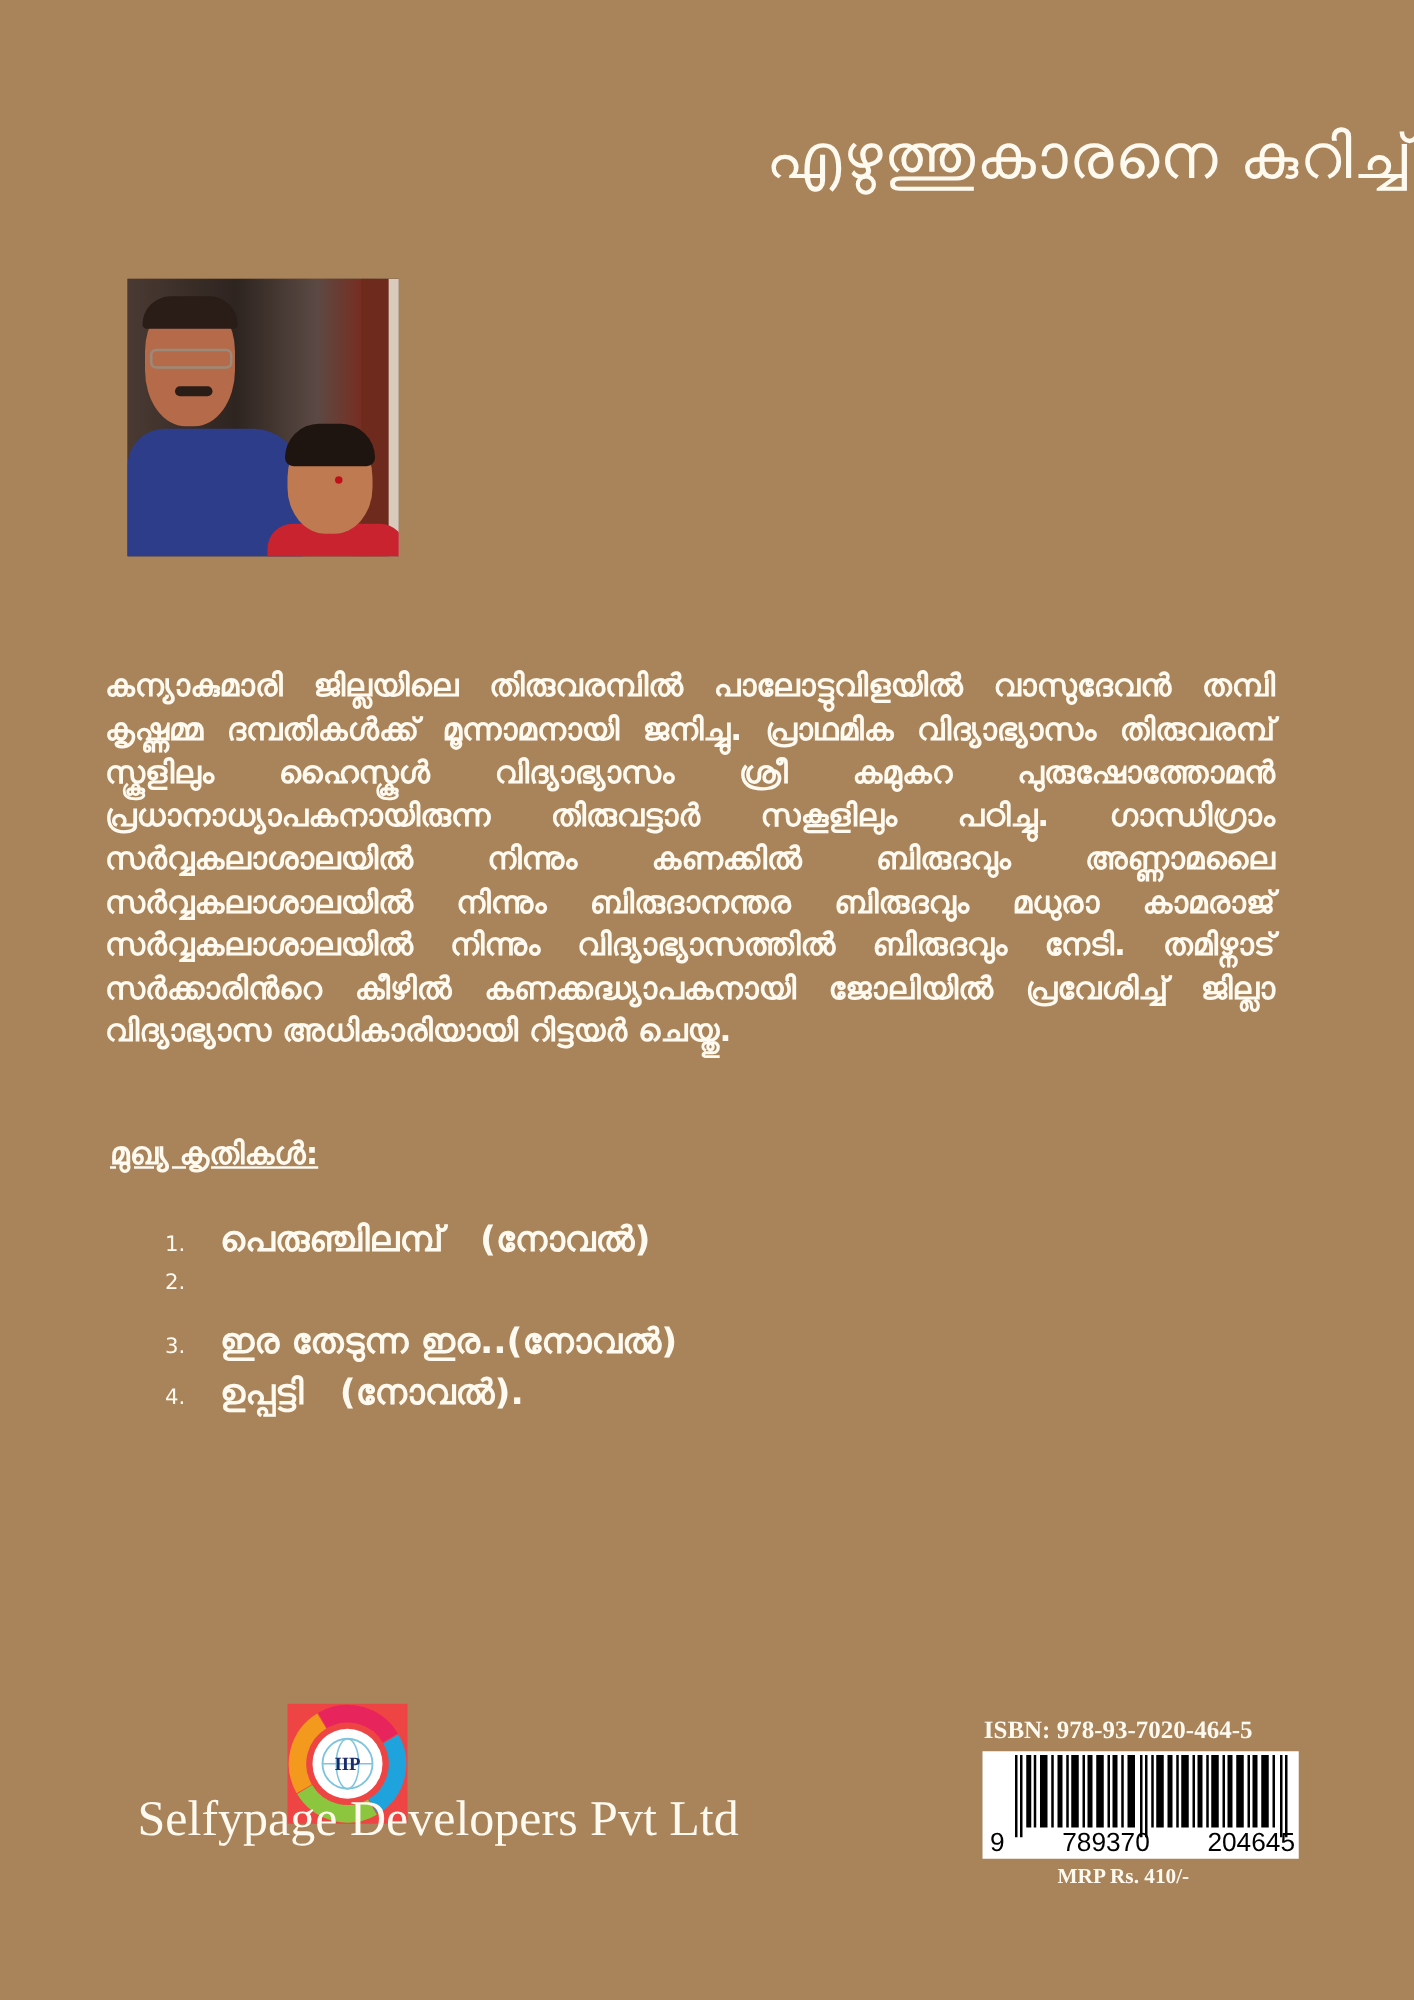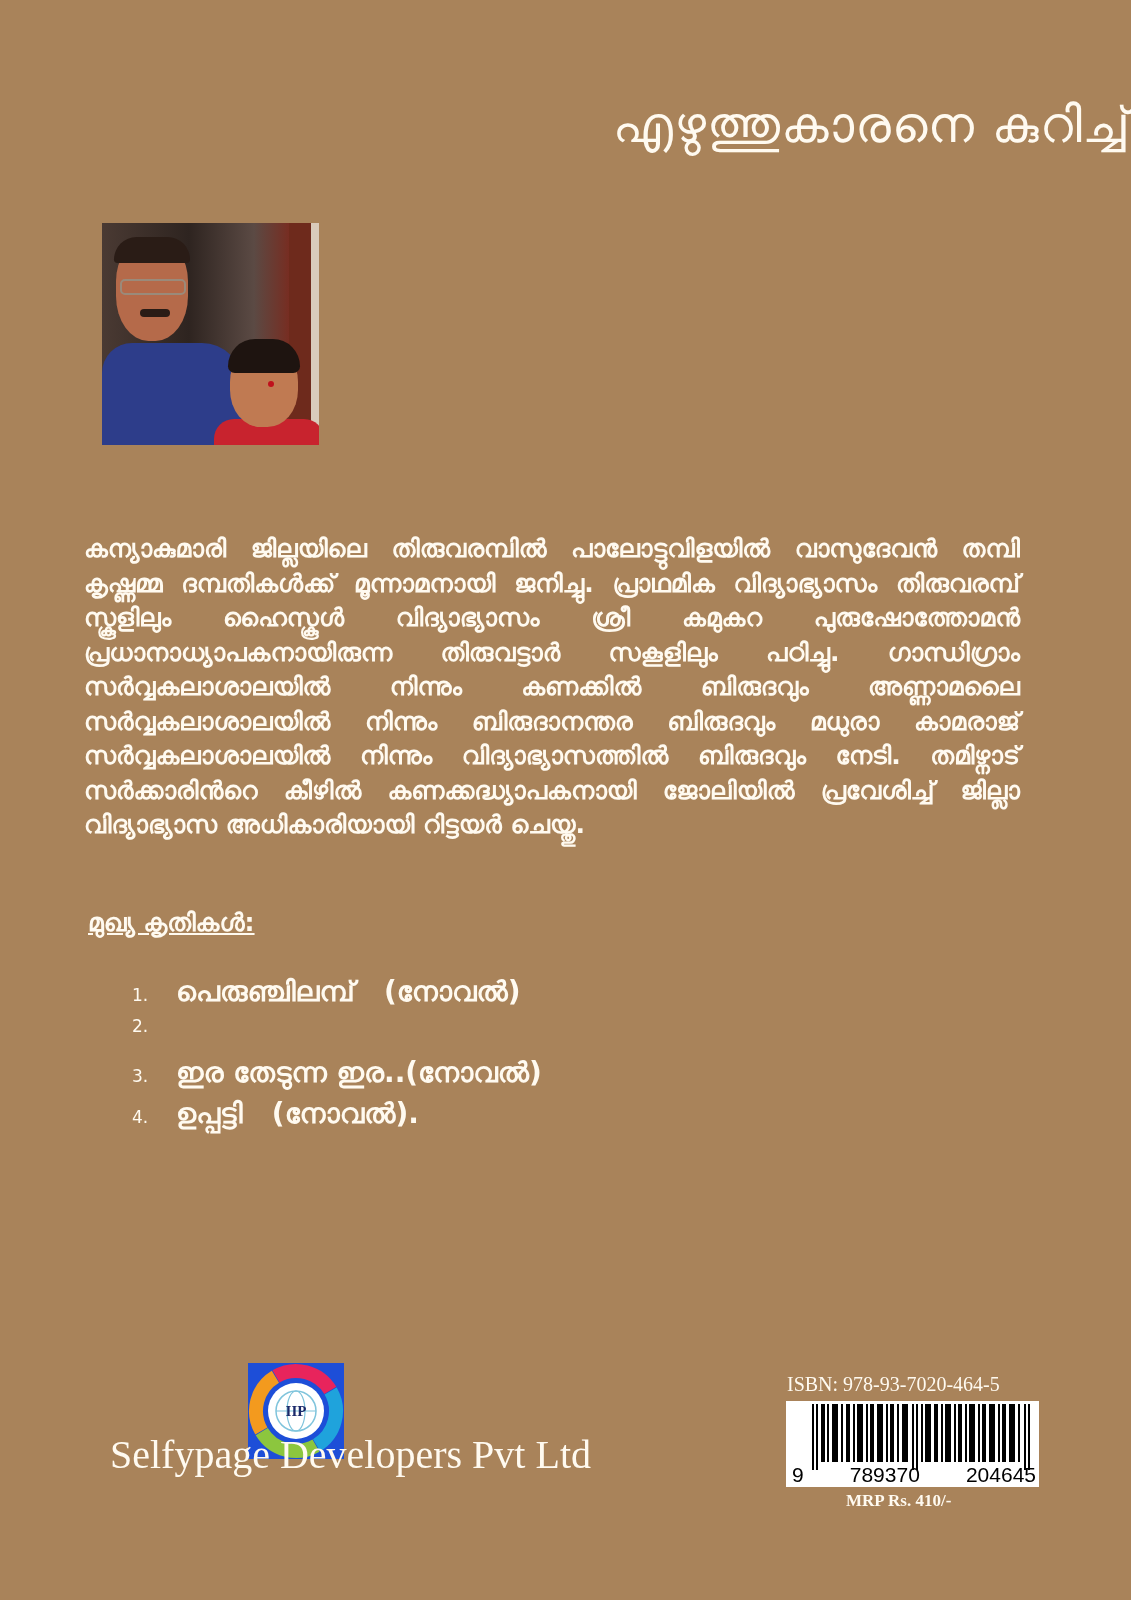--- a/index.html
+++ b/index.html
@@ -60,32 +60,32 @@
     .works-list li {
       display: flex; align-items: baseline;
       height: 40.5px;
       font-size: 28px; font-weight: bold;
       color: #fffaf0;
     }
     .works-list .num { width: 44px; font-size: 17px; font-weight: normal; }
     .works-list .name { white-space: pre; }
 
     .logo {
-      position: absolute; left: 248px; top: 1363px; width: 96px; height: 96px;
-      background: #1d4ed8;
+      position: absolute; left: 230px; top: 1363px; width: 96px; height: 96px;
+      background: #ef4444;
     }
     .publisher {
       position: absolute; left: 110px; top: 1431px;
       font-family: "Liberation Serif", serif;
       font-size: 40px; color: #fffaf0;
     }
     .isbn {
       position: absolute; left: 787px; top: 1373px;
       font-family: "Liberation Serif", serif;
-      font-weight: normal; font-size: 20px; color: #fffaf0;
+      font-weight: bold; font-size: 20px; color: #fffaf0;
     }
     .barcode {
       position: absolute; left: 786px; top: 1401px;
       width: 253px; height: 86px; background: #ffffff;
     }
     .barcode .bars { position:absolute; left: 26px; top: 3px; width: 220px; height: 66px; }
     .barcode .digits {
       position:absolute; left: 6px; top: 62px; width: 244px;
       font-family: "Liberation Sans", sans-serif; font-size: 21px; color:#000;
       display:flex; justify-content: space-between;

